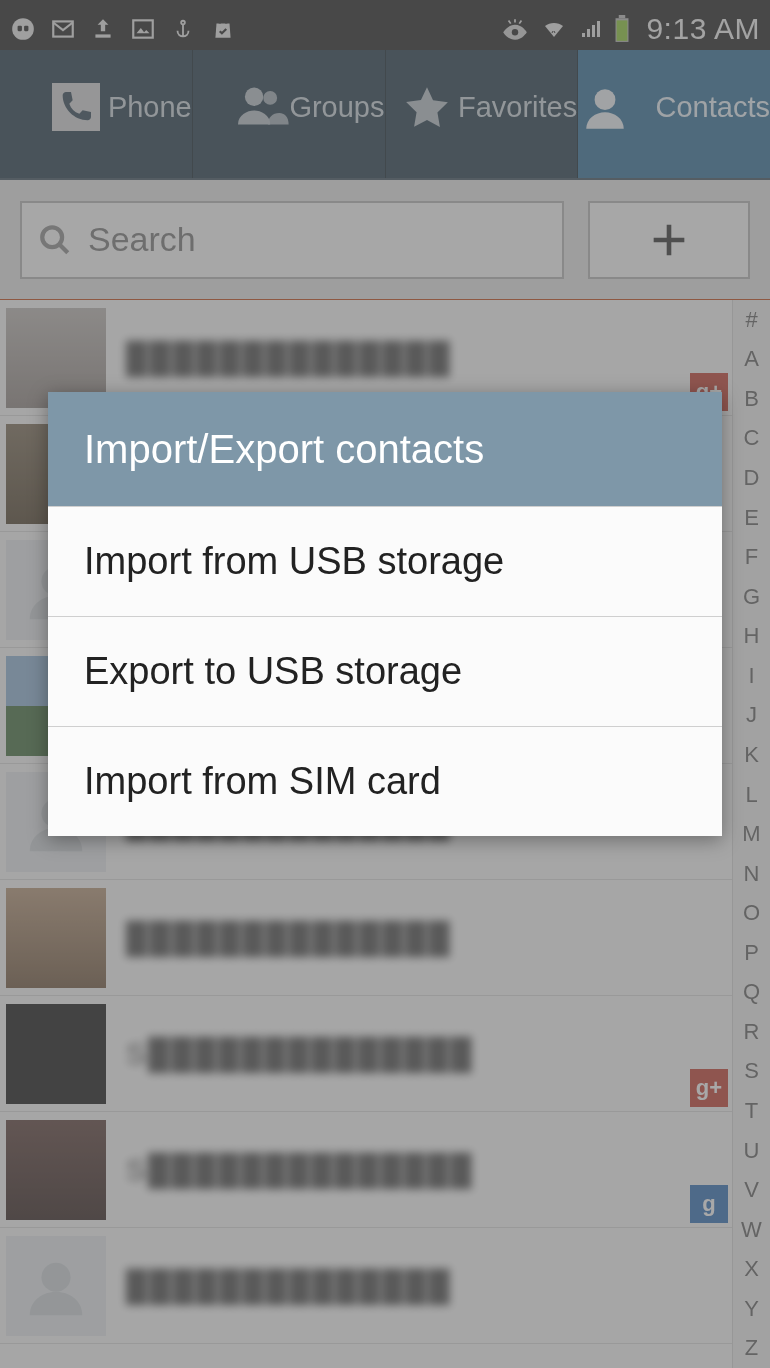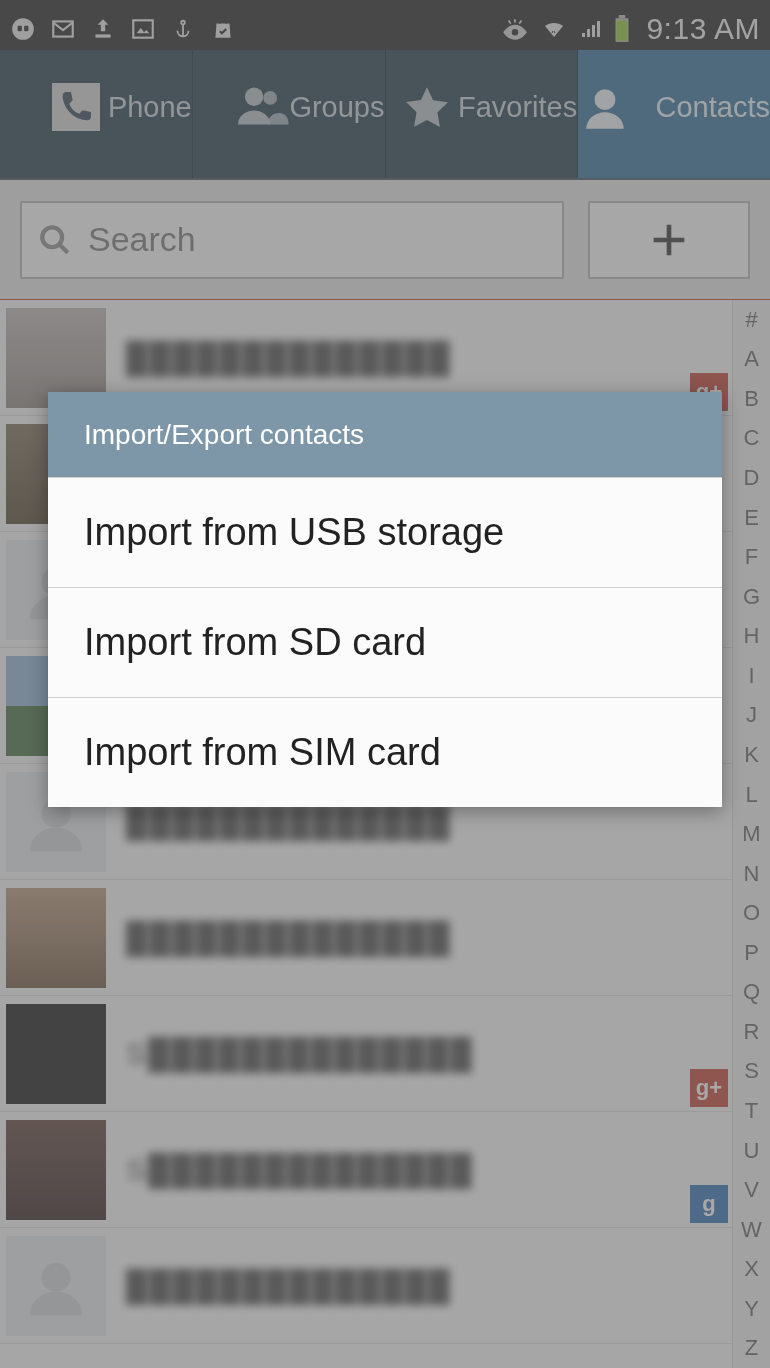--- a/index.html
+++ b/index.html
@@ -41,21 +41,21 @@
 
   
   .indexbar { position: absolute; top: 300px; right: 0; width: 38px; bottom: 0; background: #f1f1f1; border-left: 1px solid #d7d7d7; display: flex; flex-direction: column; align-items: center; }
   .indexbar span { flex: 1 1 0; display: flex; align-items: center; justify-content: center; font-size: 22px; color: #5d5d5d; width: 100%; }
 
   
   .dim { position: absolute; inset: 0; background: rgba(105,105,105,0.58); }
 
   
   .dialog { position: absolute; left: 48px; right: 48px; top: 392px; background: #fbfbfb; box-shadow: 0 4px 18px rgba(0,0,0,0.35); }
-  .dialog-title { background: #7e97a8; color: #fff; height: 85px; display: flex; align-items: center; padding: 0 36px; font-size: 28px; }
+  .dialog-title { background: #7e97a8; color: #fff; height: 114px; display: flex; align-items: center; padding: 0 36px; font-size: 40px; }
   .dialog-item { height: 110px; border-top: 1px solid #cfcfcf; display: flex; align-items: center; padding: 2px 36px; font-size: 38px; color: #222; }
   .dialog-item:first-of-type { border-top: none; }
 
   
   svg { display: block; }
 </style>
 </head>
 <body>
 
 <div class="screen">
@@ -272,17 +272,17 @@
       <span>X</span>
       <span>Y</span>
       <span>Z</span>
     </div>
 
   <div class="dim"></div>
 
   <div class="dialog">
     <div class="dialog-title">Import/Export contacts</div>
     <div class="dialog-item">Import from USB storage</div>
-    <div class="dialog-item">Import from SD card</div>
+    <div class="dialog-item">Export to USB storage</div>
     <div class="dialog-item">Import from SIM card</div>
   </div>
 
 </div>
 
 </body></html>

